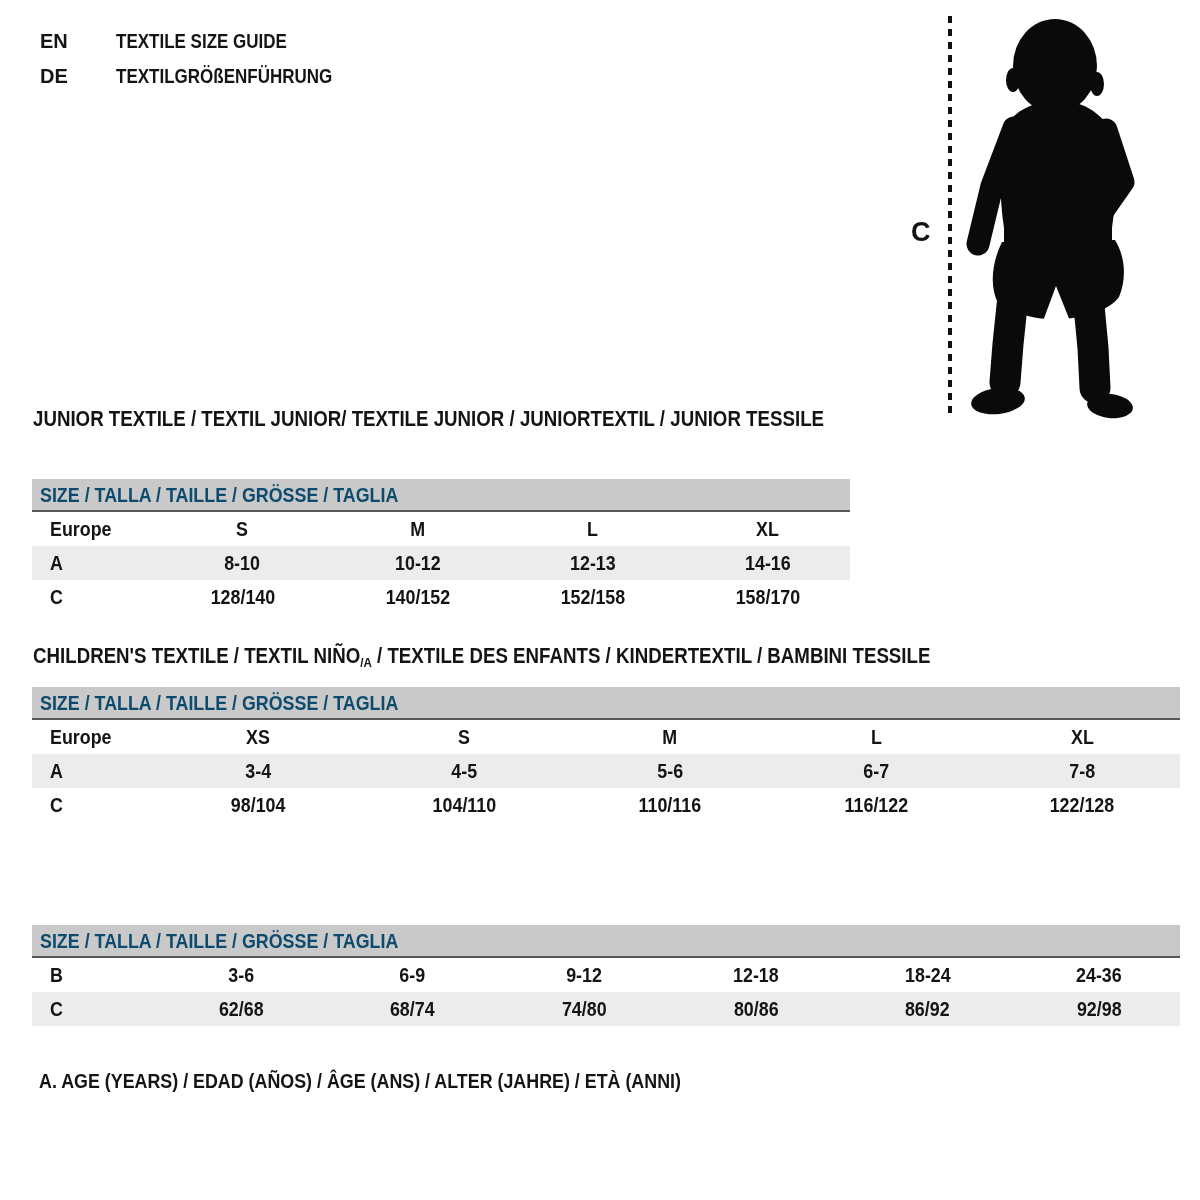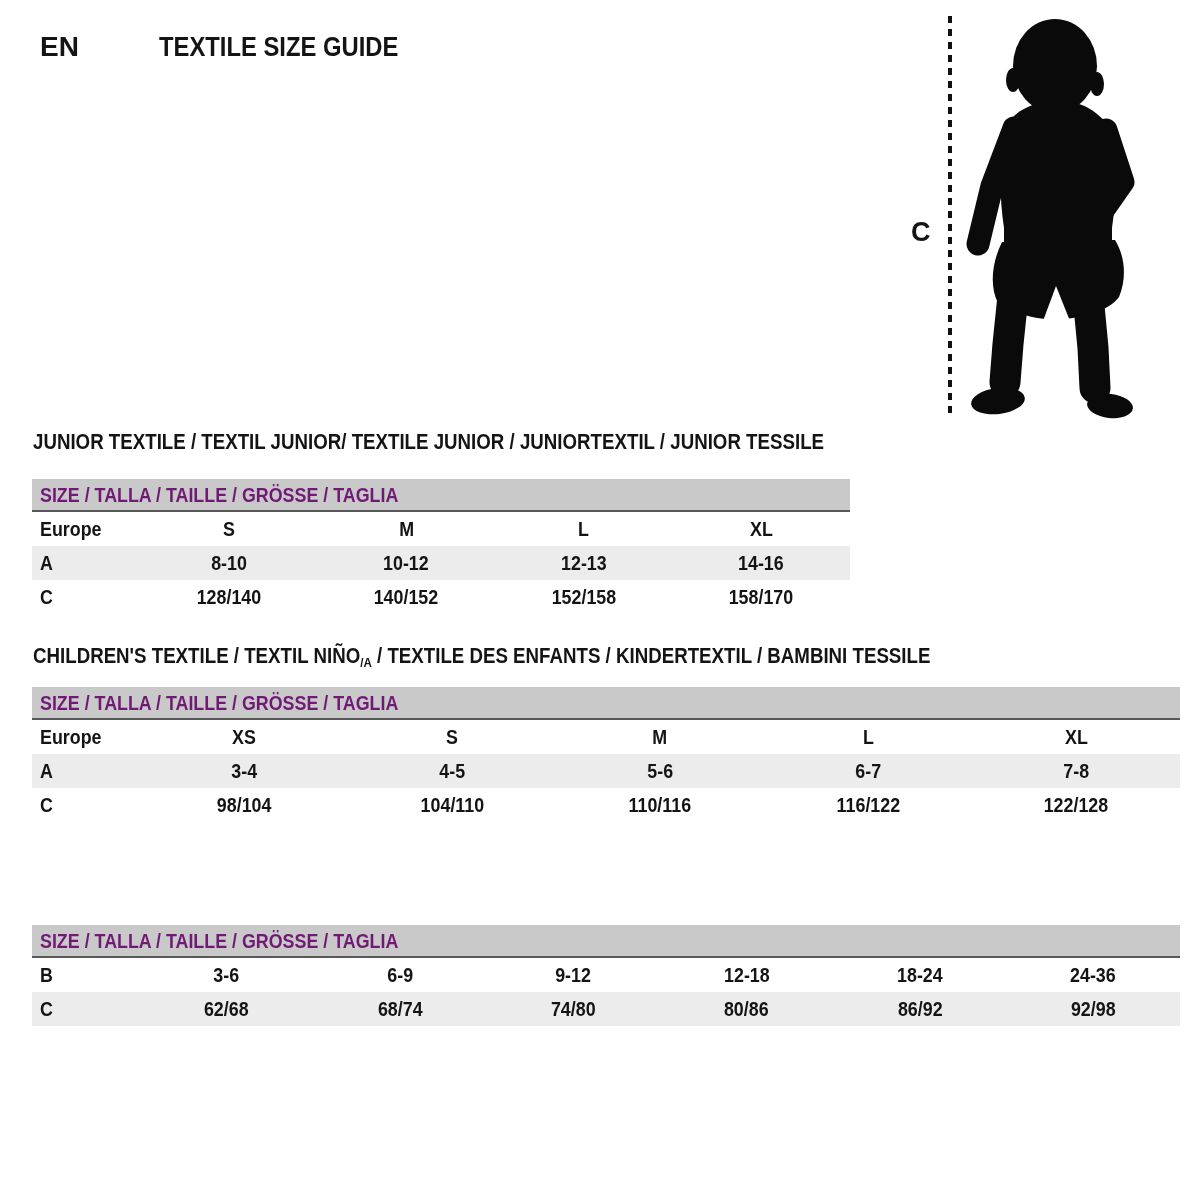--- a/index.html
+++ b/index.html
@@ -9,63 +9,67 @@
     background:#ffffff; overflow:hidden;
     font-family:"Liberation Sans","DejaVu Sans",sans-serif;
     color:#141414;
   }
   
   .cond { display:inline-block; transform:scaleX(0.85); transform-origin:0 50%; white-space:nowrap; }
   .cc   { transform-origin:50% 50%; }
 
   
   .langs { position:absolute; left:40px; top:30px; }
-  .lang-row { display:flex; height:34.5px; align-items:center; font-size:28px; font-weight:bold;gap:43px; }
+  .lang-row { display:flex; height:34.5px; font-size:20px; font-weight:bold; }
   .lang-code { width:76px; }
 
   
   .measure-line { position:absolute; left:948px; top:16px; width:4px; height:400px;
     background:repeating-linear-gradient(to bottom,#111 0 7px,transparent 7px 13px); }
   .c-label { position:absolute; left:911px; top:217px; font-size:27px; font-weight:bold; }
   .baby-svg { position:absolute; left:960px; top:14px; }
 
   
   .heading { position:absolute; left:33px; font-size:22px; font-weight:bold; }
-  .h-junior   { top:429px; }
+  .h-junior   { top:406px; }
   .h-children { top:643px; }
   .h-babies   { top:845px; line-height:35px; }
   .sub { font-size:0.62em; vertical-align:-0.28em; }
 
   
   .tbl { position:absolute; left:32px; }
   .t-junior   { top:479px; width:818px; }
   .t-children { top:687px; width:1148px; }
   .t-babies   { top:925px; width:1148px; }
   .size-bar { height:33px; background:#c9c9c9; border-bottom:2px solid #585858;
     display:flex; align-items:center; padding-left:8px;
-    font-size:21px; font-weight:bold; color:#701a75; }
+    font-size:21px; font-weight:bold; color:#0c4a6e; }
   .trow { display:flex; height:34px; align-items:center; }
   .trow.alt { background:#ececec; }
-  .cell { flex:1; text-align:center; font-size:21px; font-weight:bold; }
+  .cell { flex:1; text-align:center; font-size:21px; font-weight:bold;margin-left:10px; }
   .cell.lab { flex:0 0 108px; text-align:left; padding-left:8px; }
 
   
   .legend { position:absolute; left:39px; top:1063px; line-height:36px;
     font-size:21px; font-weight:bold; }
   .legend div { height:36px; }
 </style>
 </head>
 <body>
 
 <div class="page">
 
   <div class="langs">
     <div class="lang-row">
       <span class="lang-code">EN</span>
       <span class="cond">TEXTILE SIZE GUIDE</span>
+    </div>
+    <div class="lang-row">
+      <span class="lang-code">DE</span>
+      <span class="cond">TEXTILGRÖßENFÜHRUNG</span>
     </div>
   </div>
 
   <div class="c-label">C</div>
   <div class="measure-line"></div>
   <svg class="baby-svg" width="176" height="406" viewBox="0 0 176 406">
     <g fill="#0a0a0a" stroke="none">
       <ellipse cx="95" cy="52" rx="42" ry="47"></ellipse>
       <ellipse cx="53" cy="66" rx="7" ry="12"></ellipse>
       <ellipse cx="137" cy="70" rx="7" ry="12"></ellipse>
@@ -170,15 +174,16 @@
       <div class="cell"><span class="cond cc">62/68</span></div>
       <div class="cell"><span class="cond cc">68/74</span></div>
       <div class="cell"><span class="cond cc">74/80</span></div>
       <div class="cell"><span class="cond cc">80/86</span></div>
       <div class="cell"><span class="cond cc">86/92</span></div>
       <div class="cell"><span class="cond cc">92/98</span></div>
     </div>
   </div>
 
   <div class="legend">
+    <div><span class="cond">A. AGE (YEARS) / EDAD (AÑOS) / ÂGE (ANS) / ALTER (JAHRE) / ETÀ (ANNI)</span></div>
   </div>
 
 </div>
 
 </body></html>

